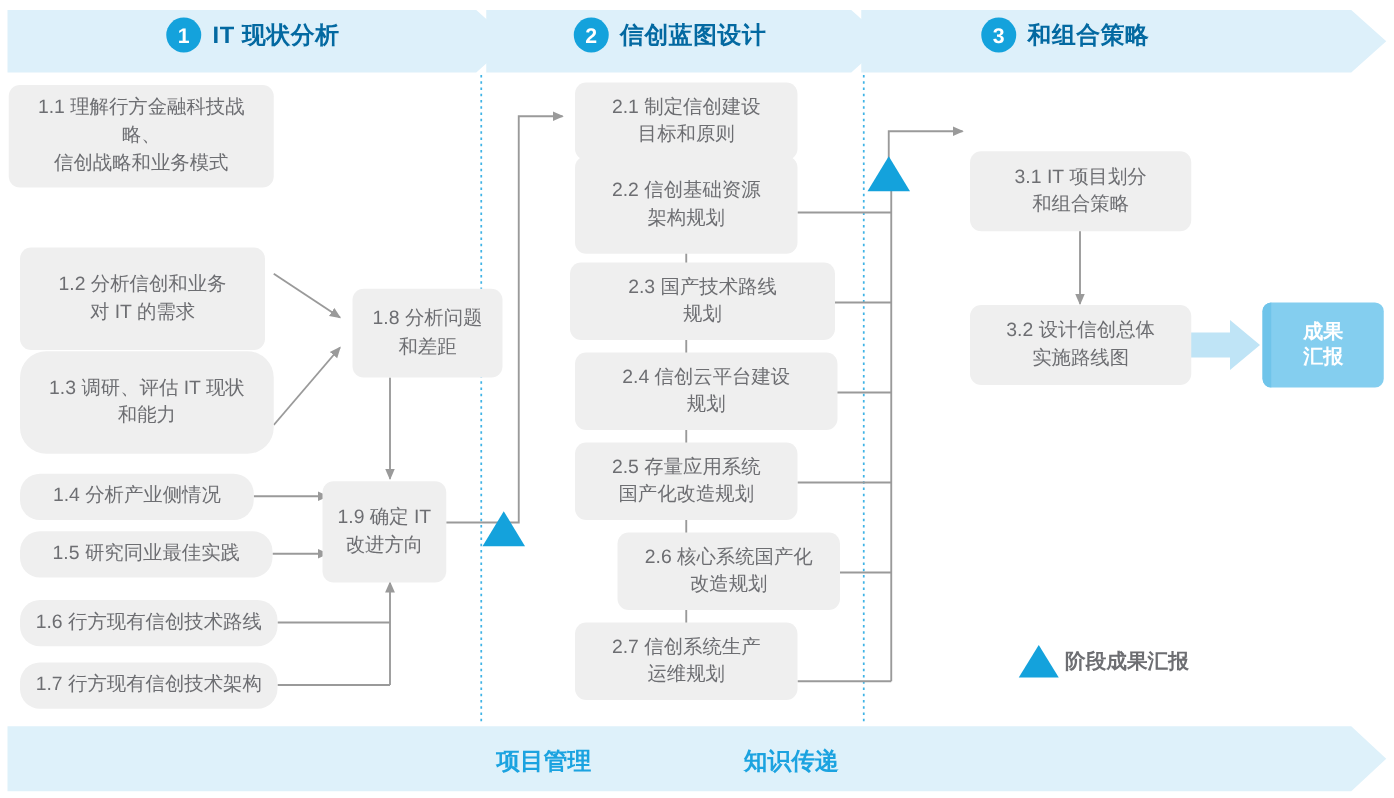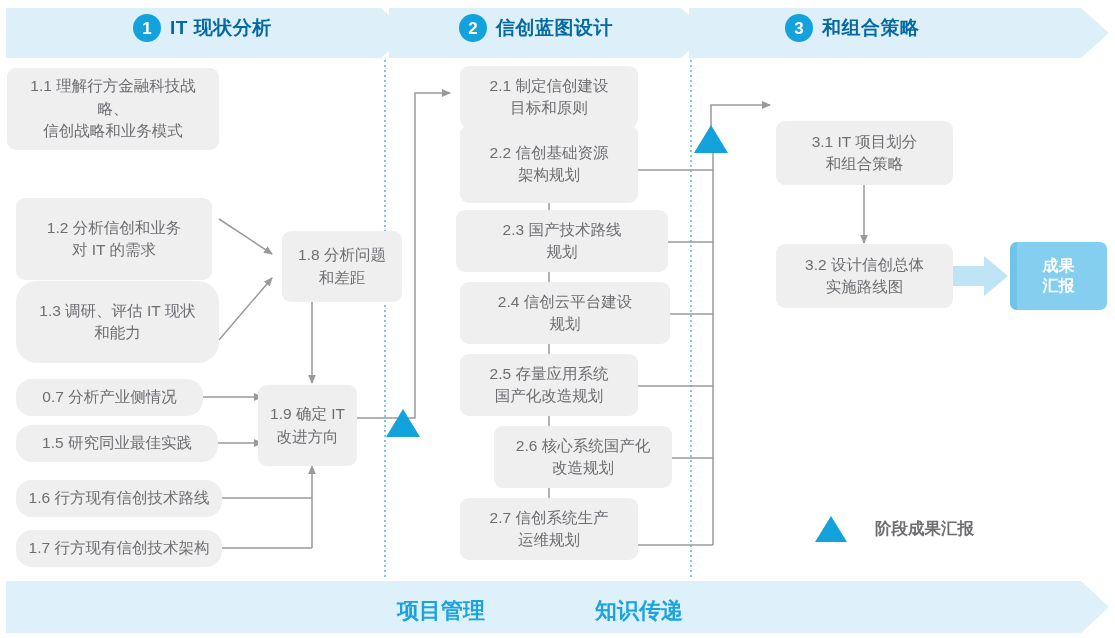--- a/index.html
+++ b/index.html
@@ -96,40 +96,40 @@
     border-top-left-radius: 7px;
     border-bottom-left-radius: 7px;
   }
   
   .legend {
     position: absolute;
     left: 815px;
     top: 516px;
     display: flex;
     align-items: center;
-    gap: 28px;
+    gap: 5px;
     z-index: 5;
   }
   .legend-tri {
     width: 0; height: 0;
     border-left: 16px solid transparent;
     border-right: 16px solid transparent;
     border-bottom: 26px solid #14A2DC;
   }
   .legend-text {
     font-size: 16.5px;
     font-weight: bold;
     color: #6D6E72;
     white-space: nowrap;
   }
   
   .footer-label {
     position: absolute;
     top: 596px;
-    font-size: 22px;
+    font-size: 19px;
     font-weight: bold;
     color: #1BA3E0;
     white-space: nowrap;
     z-index: 5;
   }
 </style>
 </head>
 <body>
 
 <div id="canvas">
@@ -209,21 +209,21 @@
     <span class="phase-text">信创蓝图设计</span>
   </div>
   <div class="phase-label" style="left:785px;">
     <span class="phase-num">3</span>
     <span class="phase-text">和组合策略</span>
   </div>
 
   <div class="box" style="left:7px;  top:68px;  width:212px; height:82px;">1.1 理解行方金融科技战略、<br>信创战略和业务模式</div>
   <div class="box" style="left:16px; top:178px; width:196px; height:82px;margin-top:20px;">1.2 分析信创和业务<br>对 IT 的需求</div>
   <div class="box" style="left:16px; top:281px; width:203px; height:82px;border-radius:21px;">1.3 调研、评估 IT 现状<br>和能力</div>
-  <div class="box pill" style="left:16px; top:379px; width:187px; height:37px;">0.7 分析产业侧情况</div>
+  <div class="box pill" style="left:16px; top:379px; width:187px; height:37px;">1.4 分析产业侧情况</div>
   <div class="box pill" style="left:16px; top:425px; width:202px; height:37px;">1.5 研究同业最佳实践</div>
   <div class="box pill" style="left:16px; top:480px; width:206px; height:37px;">1.6 行方现有信创技术路线</div>
   <div class="box pill" style="left:16px; top:530px; width:206px; height:37px;">1.7 行方现有信创技术架构</div>
   <div class="box" style="left:258px; top:231px; width:120px; height:71px;margin-left:24px;">1.8 分析问题<br>和差距</div>
   <div class="box" style="left:258px; top:385px; width:99px;  height:81px;">1.9 确定 IT<br>改进方向</div>
 
   <div class="box" style="left:460px; top:66px;  width:178px; height:62px;">2.1 制定信创建设<br>目标和原则</div>
   <div class="box" style="left:460px; top:125px; width:178px; height:78px;">2.2 信创基础资源<br>架构规划</div>
   <div class="box" style="left:456px; top:210px; width:212px; height:62px;">2.3 国产技术路线<br>规划</div>
   <div class="box" style="left:460px; top:282px; width:210px; height:62px;">2.4 信创云平台建设<br>规划</div>

